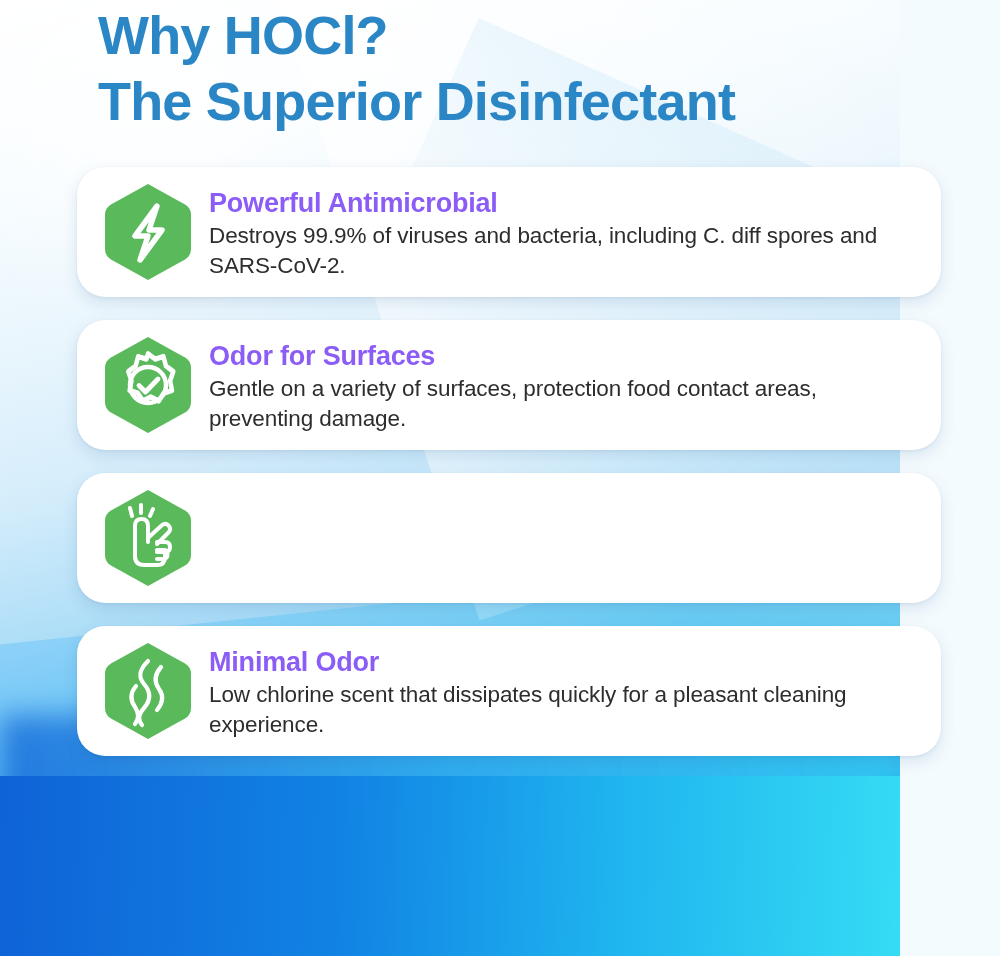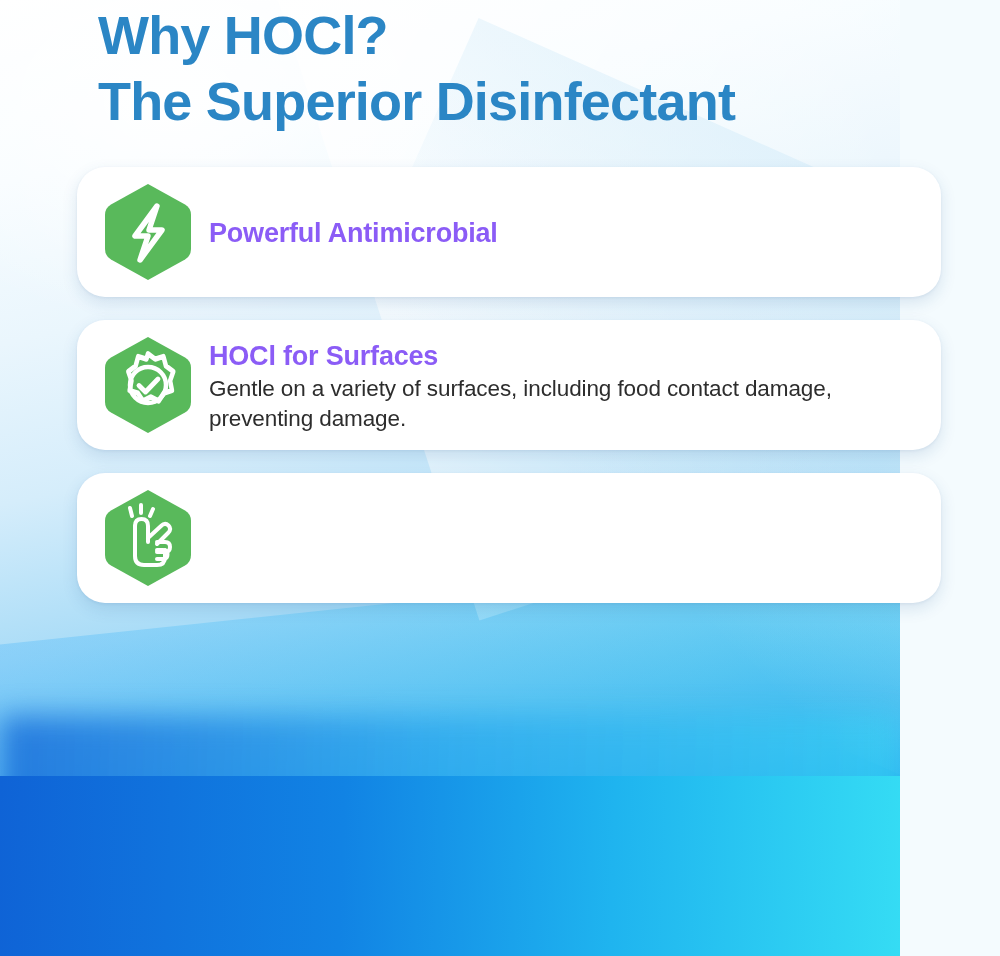--- a/index.html
+++ b/index.html
@@ -172,36 +172,37 @@
 
     <div class="card">
       <span class="icon-wrap">
         <svg width="98" height="104" viewBox="0 0 98 104" aria-hidden="true">
           <path d="M49 4 L86 24.5 Q92 28 92 35 L92 69 Q92 76 86 79.5 L49 100 L12 79.5 Q6 76 6 69 L6 35 Q6 28 12 24.5 Z" fill="#59b95b"></path>
           <path d="M58 26 L36 56 L49 56 L41 80 L63 50 L50 50 Z" fill="none" stroke="#ffffff" stroke-width="5.5" stroke-linejoin="round" stroke-linecap="round"></path>
         </svg>
       </span>
       <div class="card-text">
         <div class="card-heading">Powerful Antimicrobial</div>
+        <div class="card-desc">Destroys 99.9% of viruses and bacteria, including C. diff spores and SARS-CoV-2.</div>
       </div>
     </div>
 
     <div class="card">
       <span class="icon-wrap">
         <svg width="98" height="104" viewBox="0 0 98 104" aria-hidden="true">
           <path d="M49 4 L86 24.5 Q92 28 92 35 L92 69 Q92 76 86 79.5 L49 100 L12 79.5 Q6 76 6 69 L6 35 Q6 28 12 24.5 Z" fill="#59b95b"></path>
           <path d="M49 21
                    L56.2 25.6 L64.4 23.4 L67.0 31.5 L74.3 36.0 L71.1 43.9 L73.0 52.2 L64.8 54.4 L59.6 61.1 L51.8 57.6 L44.0 61.1 L38.8 54.4 L30.6 52.2 L32.5 43.9 L29.3 36.0 L36.6 31.5 L39.2 23.4 L47.4 25.6 Z" transform="translate(0,3) scale(1.0 1.18) translate(0,-6)" fill="none" stroke="#ffffff" stroke-width="4.5" stroke-linejoin="round"></path>
           <circle cx="49" cy="52" r="18" fill="none" stroke="#ffffff" stroke-width="4.5"></circle>
           <path d="M40 52.5 L46.5 59 L59 46" fill="none" stroke="#ffffff" stroke-width="4.8" stroke-linecap="round" stroke-linejoin="round"></path>
         </svg>
       </span>
       <div class="card-text">
-        <div class="card-heading">HOCl for Surfaces</div>
-        <div class="card-desc">Gentle on a variety of surfaces, including food contact damage, preventing damage.</div>
+        <div class="card-heading">Odor for Surfaces</div>
+        <div class="card-desc">Gentle on a variety of surfaces, protection food contact areas, preventing damage.</div>
       </div>
     </div>
 
     <div class="card">
       <span class="icon-wrap">
         <svg width="98" height="104" viewBox="0 0 98 104" aria-hidden="true">
           <path d="M49 4 L86 24.5 Q92 28 92 35 L92 69 Q92 76 86 79.5 L49 100 L12 79.5 Q6 76 6 69 L6 35 Q6 28 12 24.5 Z" fill="#59b95b"></path>
           <g fill="none" stroke="#ffffff" stroke-width="4" stroke-linecap="round" stroke-linejoin="round">
             <path d="M33 30 L31 22"></path>
             <path d="M42 27 L42 19"></path>
@@ -216,16 +217,32 @@
             <path d="M49 52 L62 40 Q66 36 69.5 39.5 Q73 43 69 47 L58 58"></path>
             <path d="M58 56 L66 56 Q71 56 71 61 Q71 66 66 66 L58 66"></path>
             <path d="M58 64 L64 64 Q68.5 64 68.5 68.5 Q68.5 73 64 73 L58 73"></path>
           </g>
         </svg>
       </span>
       <div class="card-text">
       </div>
     </div>
 
+    <div class="card">
+      <span class="icon-wrap">
+        <svg width="98" height="104" viewBox="0 0 98 104" aria-hidden="true">
+          <path d="M49 4 L86 24.5 Q92 28 92 35 L92 69 Q92 76 86 79.5 L49 100 L12 79.5 Q6 76 6 69 L6 35 Q6 28 12 24.5 Z" fill="#59b95b"></path>
+          <g fill="none" stroke="#ffffff" stroke-width="4.2" stroke-linecap="round">
+            <path d="M49 22 C40 31 39 38 45 45 C52 53 52 61 45 69 C39 76 39 81 43 86"></path>
+            <path d="M62 28 C55 36 55 43 60 50 C65 57 64 64 58 71"></path>
+            <path d="M37 47 C31 54 31 61 36 68 C40 74 40 80 36 85"></path>
+          </g>
+        </svg>
+      </span>
+      <div class="card-text">
+        <div class="card-heading">Minimal Odor</div>
+        <div class="card-desc">Low chlorine scent that dissipates quickly for a pleasant cleaning experience.</div>
+      </div>
+    </div>
 
 
   </div>
 </div>
 
 </body></html>

